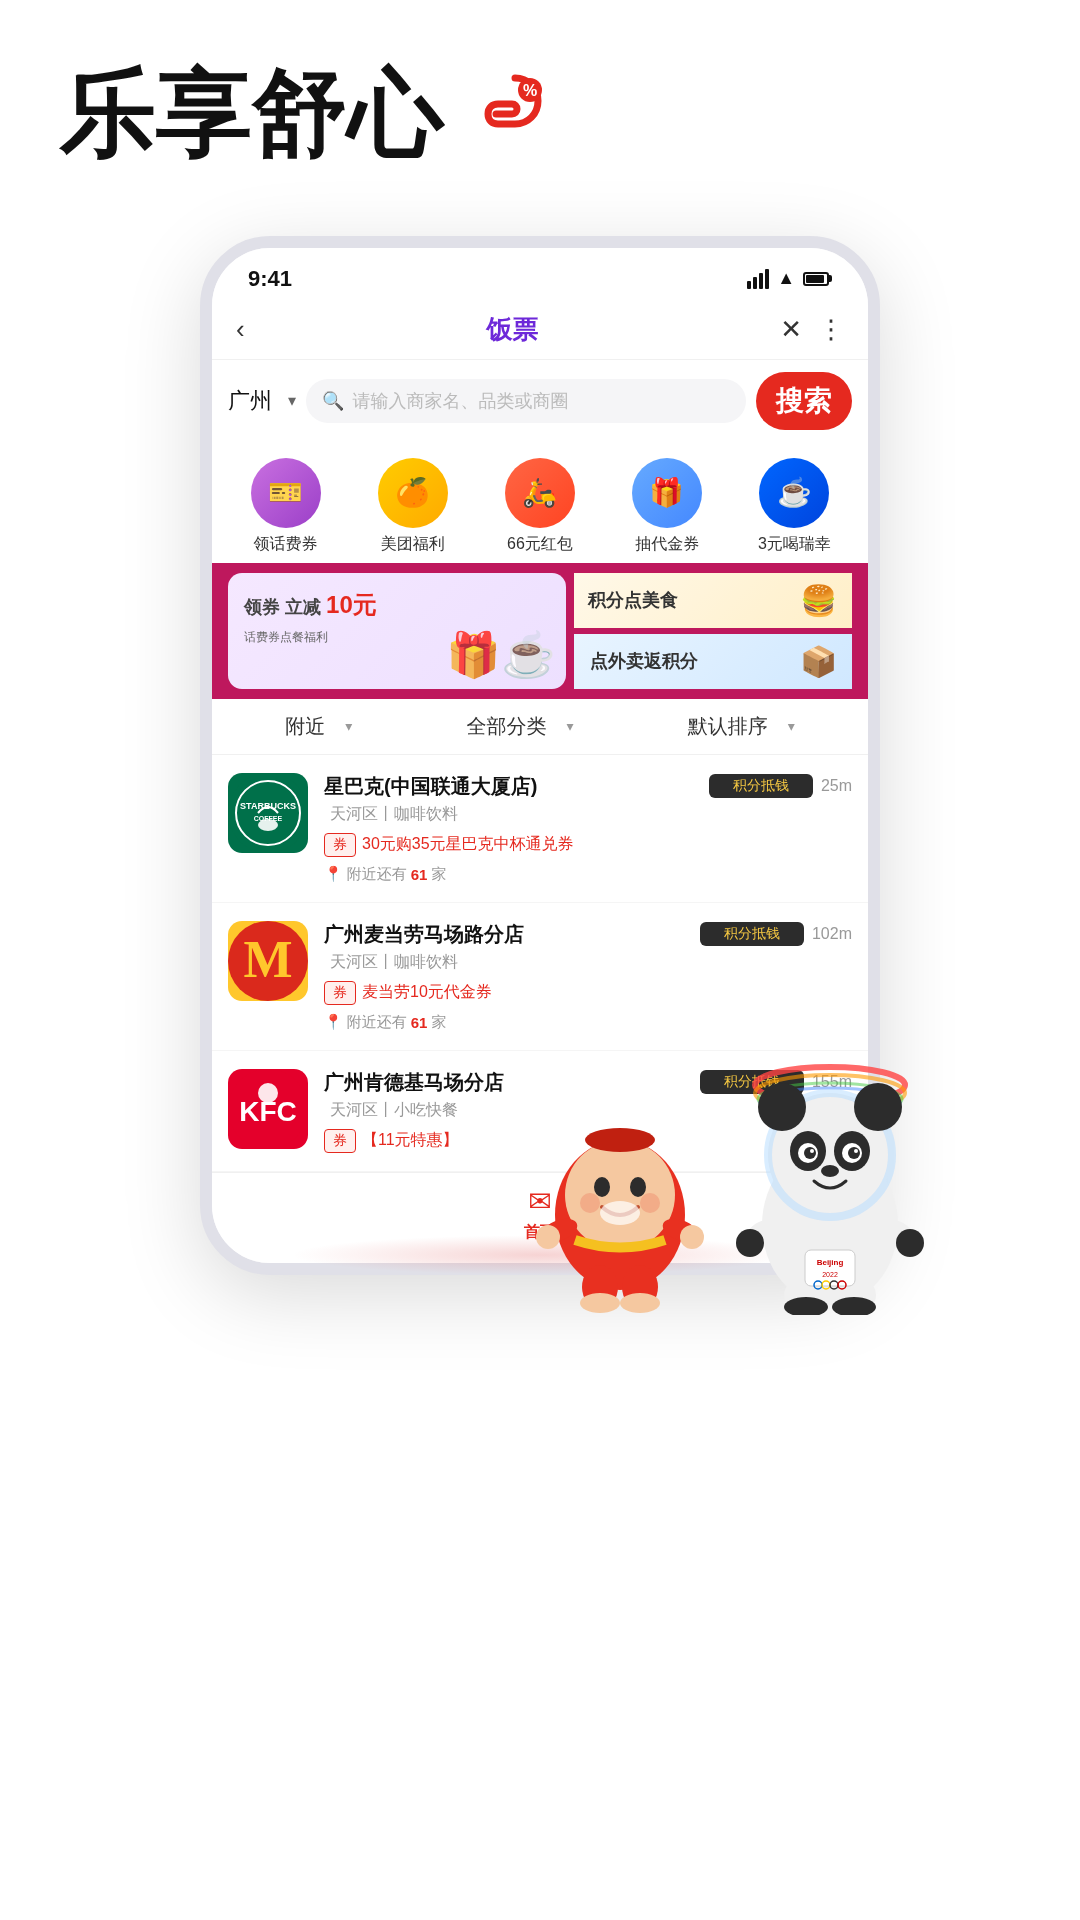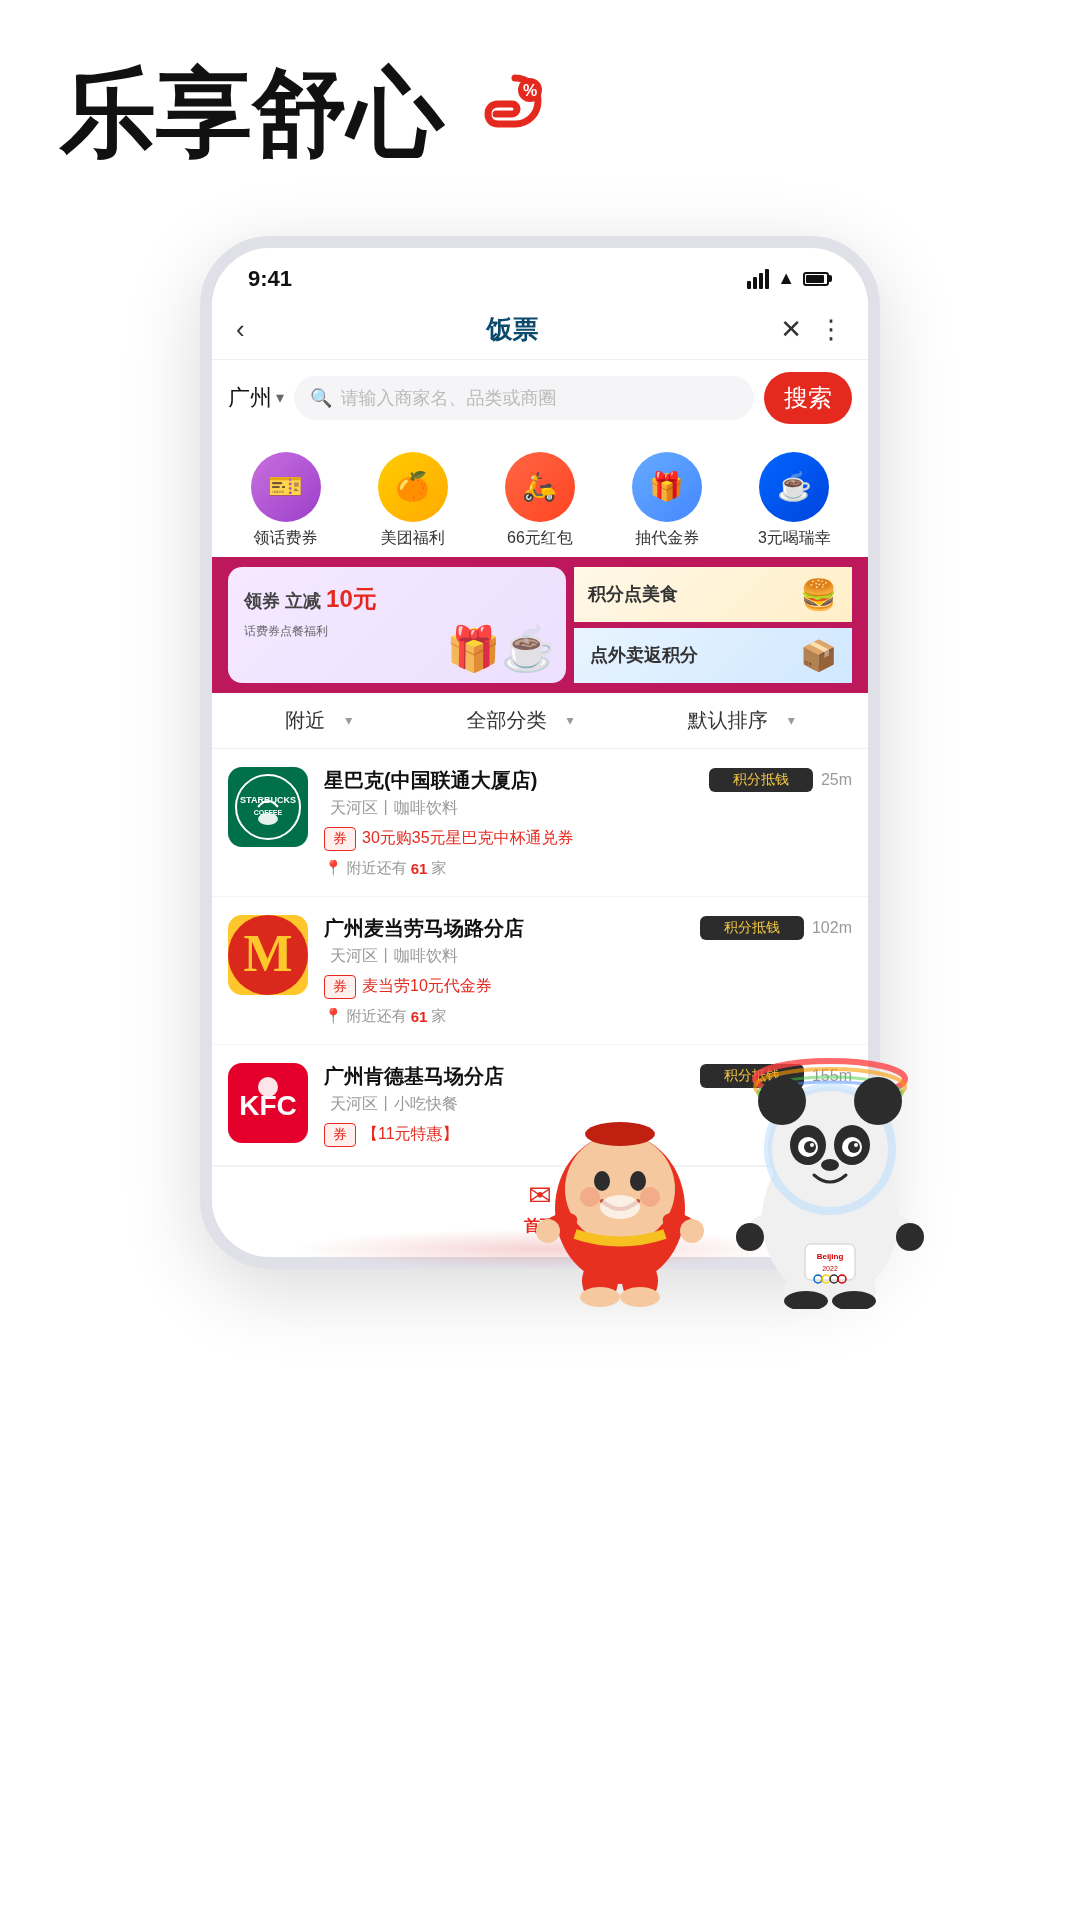--- a/index.html
+++ b/index.html
@@ -87,21 +87,21 @@
       background: #fff;
       display: flex;
       align-items: center;
       justify-content: space-between;
       padding: 8px 24px 12px 24px;
       border-bottom: 1px solid #f0f0f0;
     }
     .app-nav .nav-title {
       font-size: 26px;
       font-weight: 600;
-      color: #0c4a6e;
+      color: #6d28d9;
     }
     .nav-icon {
       font-size: 26px;
       color: #333;
       cursor: pointer;
     }
 
     
     .search-bar {
       display: flex;
@@ -109,21 +109,21 @@
       padding: 12px 16px;
       background: #fff;
       gap: 10px;
     }
     .city-selector {
       display: flex;
       align-items: center;
       font-size: 22px;
       color: #111;
       white-space: nowrap;
-      gap: 4px;
+      gap: 16px;
     }
     .city-arrow {
       font-size: 16px;
       color: #666;
     }
     .search-input-wrap {
       flex: 1;
       background: #f5f5f7;
       border-radius: 30px;
       display: flex;
@@ -137,22 +137,22 @@
     }
     .search-placeholder {
       font-size: 18px;
       color: #bbb;
     }
     .search-btn {
       background: #e5291f;
       color: #fff;
       border-radius: 30px;
       padding: 10px 20px;
-      font-size: 24px;
-      font-weight: 400;
+      font-size: 28px;
+      font-weight: 700;
       white-space: nowrap;
     }
 
     
     .quick-icons {
       display: flex;
       justify-content: space-around;
       padding: 16px 10px 8px 10px;
       background: #fff;
     }

